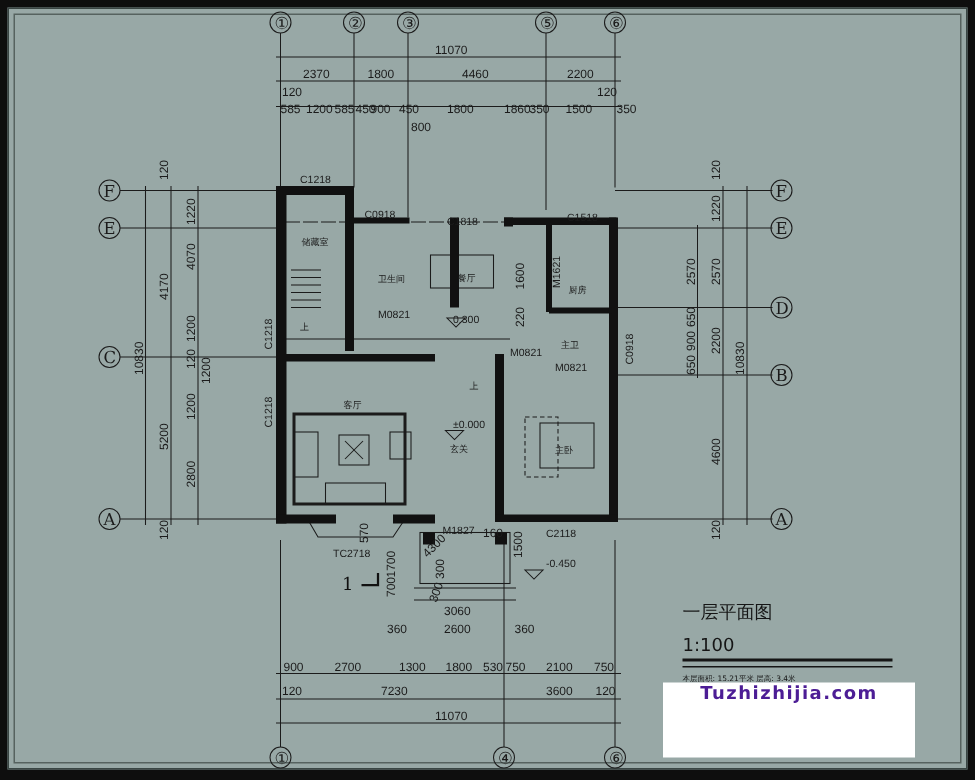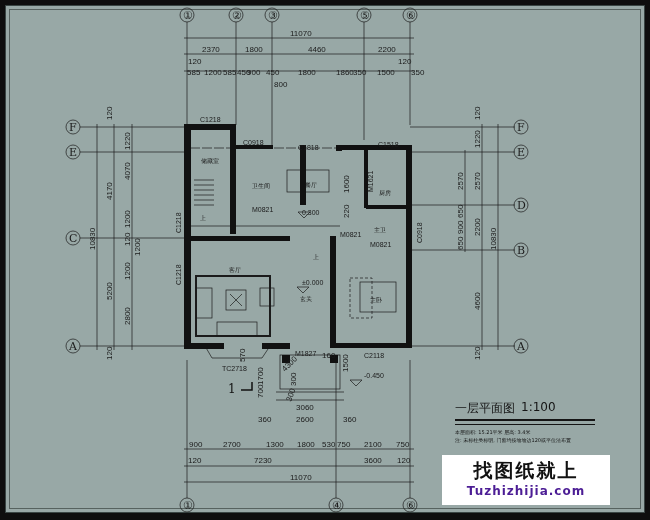--- a/index.html
+++ b/index.html
@@ -7,21 +7,21 @@
            font-family: "Liberation Sans", sans-serif; }
     .sheet { position: absolute; left: 5px; top: 5px; width: 640px; height: 508px; background: #98a8a6;
              border: 1px solid #3a4644; box-sizing: border-box; }
     .inner-frame { position: absolute; left: 3px; top: 3px; right: 3px; bottom: 3px; border: 1px solid #56625f; }
     svg.plan { position: absolute; left: 0; top: 0; }
     .dim { font-family: "Liberation Sans", sans-serif; font-size: 8px; fill: #1b1b1b; }
     .lbl { font-family: "Liberation Sans", sans-serif; font-size: 7px; fill: #1b1b1b; }
     .room { font-family: "DejaVu Sans", sans-serif; font-size: 6px; fill: #1b1b1b; }
     .axis { font-family: "DejaVu Serif", serif; font-size: 11px; fill: #1b1b1b; }
     .title-block { position: absolute; left: 455px; top: 400px; width: 180px; }
-    .title-main { font-family: "DejaVu Sans", sans-serif; font-size: 12px; color: #151515; display: flex; gap: 6px; }
+    .title-main { font-family: "DejaVu Sans", sans-serif; font-size: 12px; color: #151515; display: flex; gap: 6px; flex-direction: column; }
     .title-rule { height: 2px; background: #151515; margin: 2px 0 3px 0; width: 140px; }
     .title-rule2 { height: 1px; background: #151515; width: 140px; margin-bottom: 4px; }
     .note { font-family: "DejaVu Sans", sans-serif; font-size: 5px; color: #151515; margin: 2px 0; white-space: nowrap; }
     .watermark { position: absolute; left: 442px; top: 455px; width: 168px; height: 50px; background: #ffffff;
                  text-align: center; }
     .wm-cn { font-family: "DejaVu Sans", sans-serif; font-size: 19px; font-weight: bold; color: #111; letter-spacing: 2px; padding-top: 3px; }
     .wm-url { font-family: "DejaVu Sans", sans-serif; font-size: 12px; font-weight: bold; color: #4c1d95; letter-spacing: 1px; }
   </style>
 </head>
 <body>
@@ -272,15 +272,14 @@
     <span>一层平面图</span>
     <span>1:100</span>
   </div>
   <div class="title-rule"></div>
   <div class="title-rule2"></div>
   <div class="note">本层面积: 15.21平米  层高: 3.4米</div>
   <div class="note">注: 未标柱类标明, 门窗均按墙墙边120或平位法布置</div>
 </div>
 
 <div class="watermark">
-  <div class="wm-cn">找图纸就上</div>
   <div class="wm-url">Tuzhizhijia.com</div>
 </div>
 
 </body></html>

